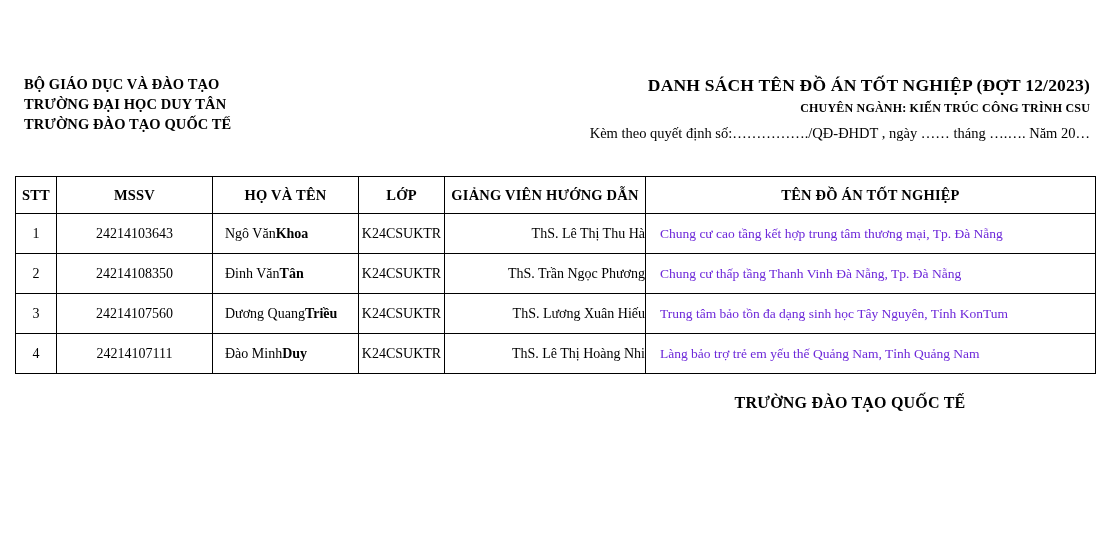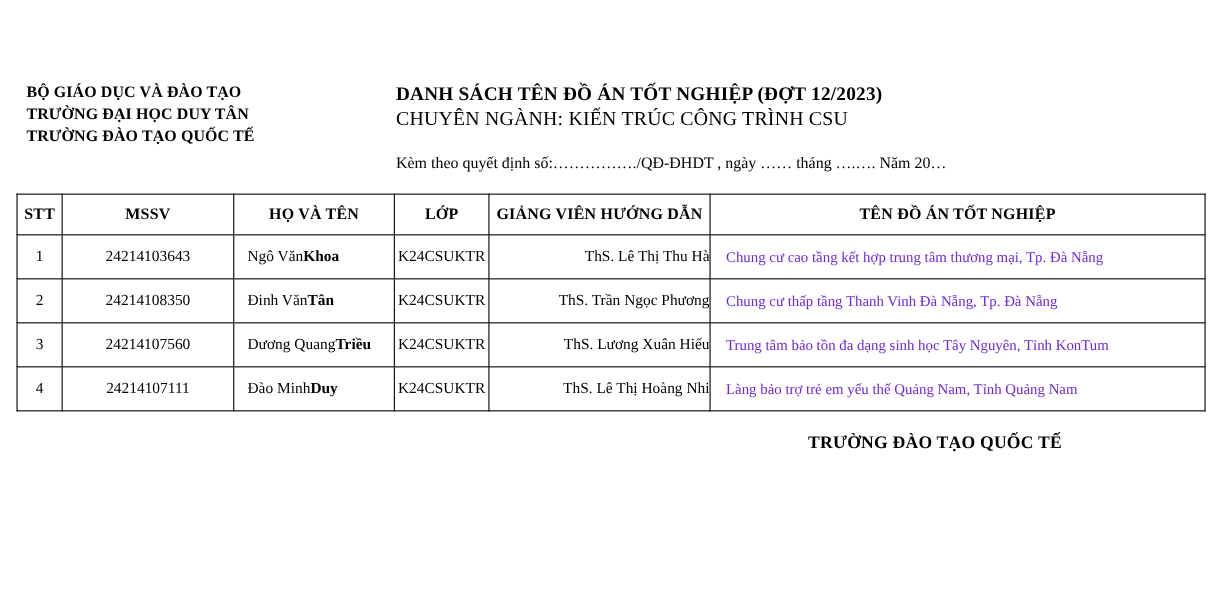--- a/index.html
+++ b/index.html
@@ -39,38 +39,38 @@
     letter-spacing: 0.1px;
   }
   .org-block div {
     white-space: nowrap;
   }
   .title-block {
     position: absolute;
     left: 360px;
     top: 0;
     width: 730px;
-    text-align: left;
+    text-align: right;
   }
   .doc-title {
     font-weight: bold;
     font-size: 17.5px;
     line-height: 23px;
     letter-spacing: 0.2px;
   }
   .doc-subtitle {
-    font-weight: normal;
-    font-size: 18px;
+    font-weight: bold;
+    font-size: 12px;
     line-height: 23px;
     letter-spacing: 0.2px;
   }
   .doc-note {
     font-size: 14.5px;
     line-height: 22px;
-    margin-top: 18px;
+    margin-top: 2px;
   }
   
   table.main {
     position: absolute;
     top: 176px;
     left: 15px;
     width: 1074px;
     border-collapse: collapse;
     table-layout: fixed;
   }

